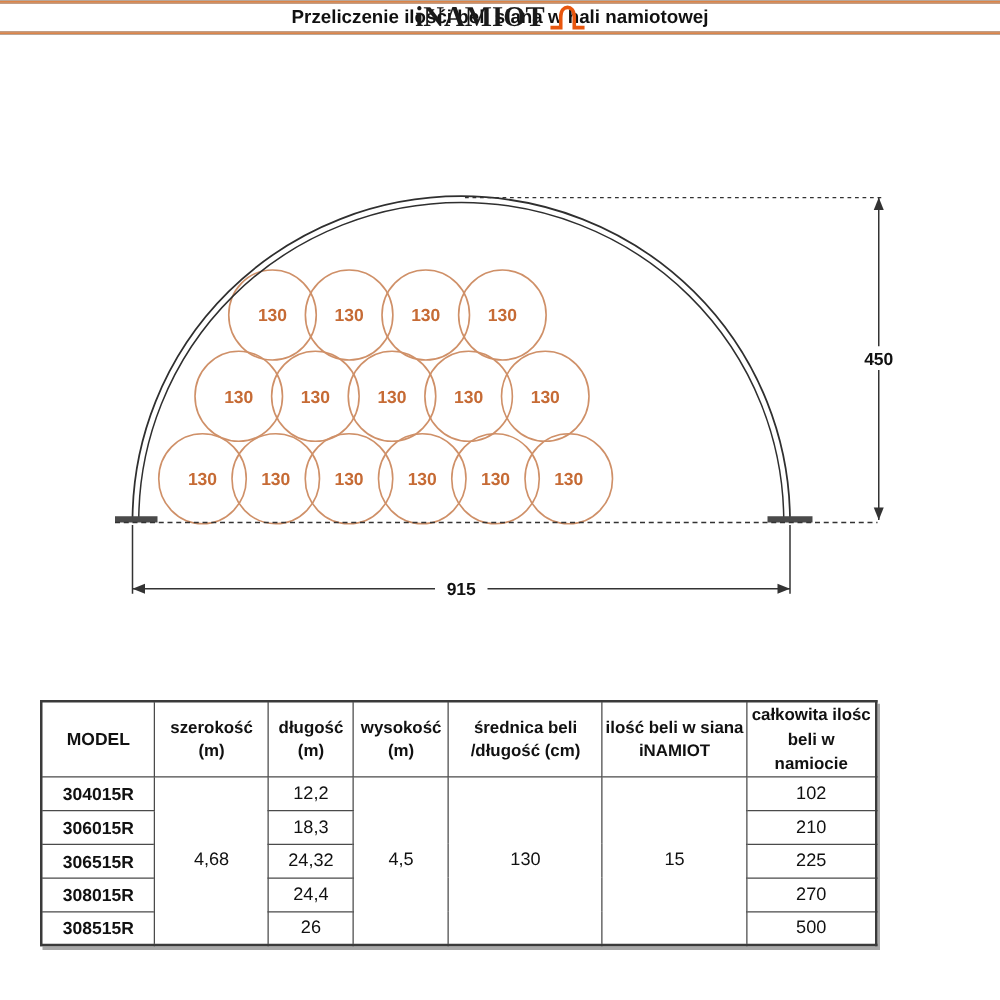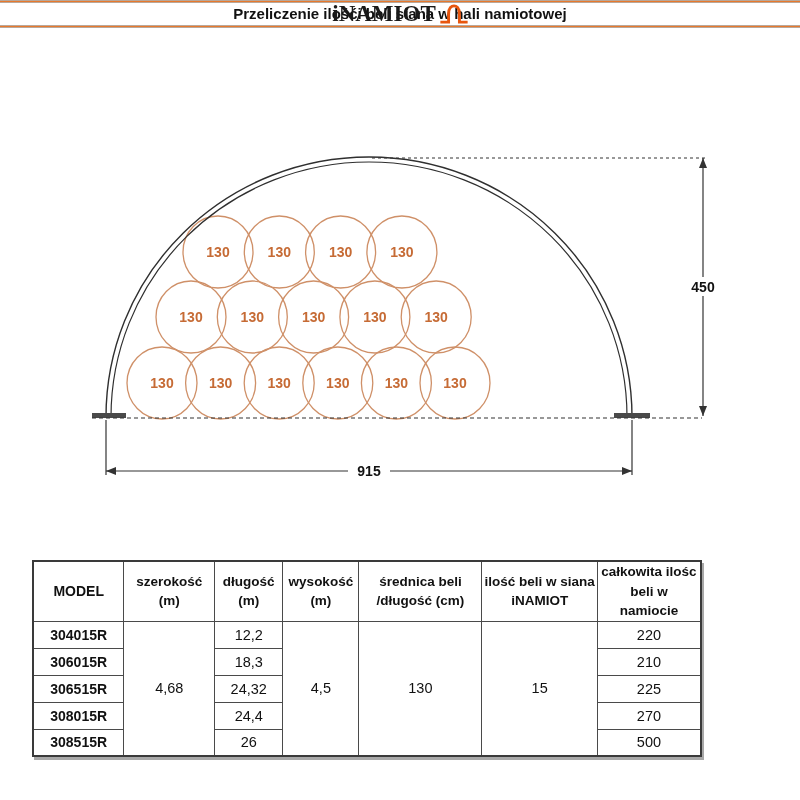--- a/index.html
+++ b/index.html
@@ -157,21 +157,21 @@
       </tr>
     </thead>
     <tbody>
       <tr>
         <td class="model">304015R</td>
         <td rowspan="5">4,68</td>
         <td>12,2</td>
         <td rowspan="5">4,5</td>
         <td rowspan="5">130</td>
         <td rowspan="5">15</td>
-        <td>220</td>
+        <td>102</td>
       </tr>
       <tr>
         <td class="model">306015R</td>
         <td>18,3</td>
         <td>210</td>
       </tr>
       <tr>
         <td class="model">306515R</td>
         <td>24,32</td>
         <td>225</td>

